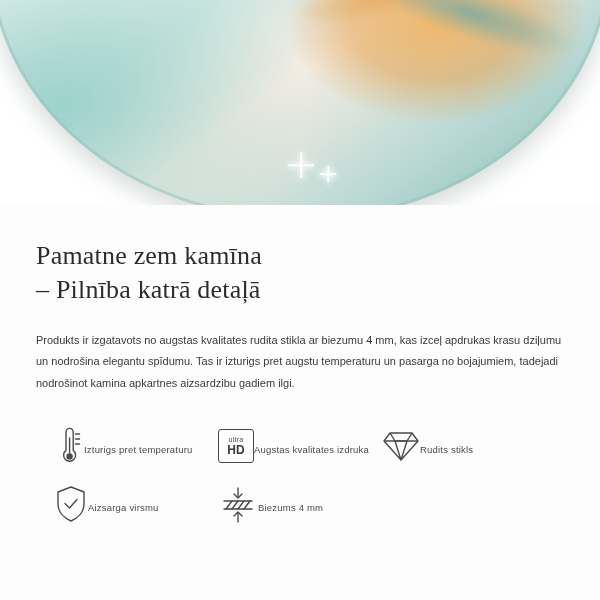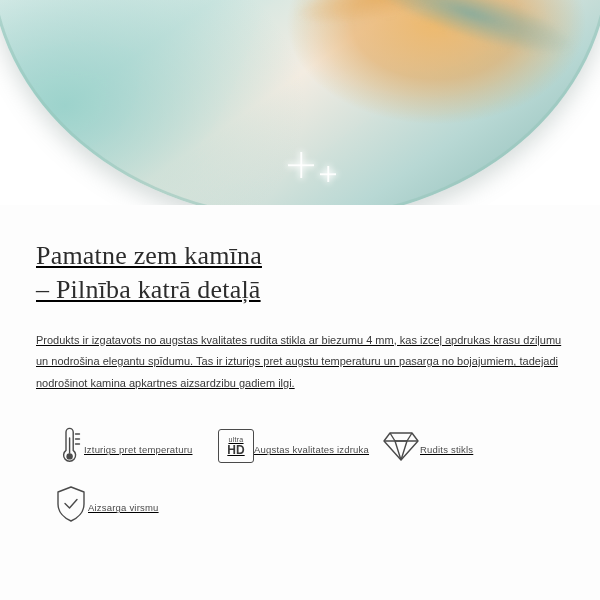--- a/index.html
+++ b/index.html
@@ -12,21 +12,20 @@
     background: #ffffff;
     font-family: "Liberation Sans", sans-serif;
     overflow: hidden;
   }
   .page {
     position: relative;
     width: 600px;
     height: 600px;
     background: #fdfdfd;
     overflow: hidden;
-    text-decoration: underline;
   }
 
   
   .hero {
     position: relative;
     width: 600px;
     height: 205px;
     overflow: hidden;
     background: #ffffff;
   }
@@ -261,16 +260,30 @@
         <div class="feature-icon">
           <svg width="34" height="40" viewBox="0 0 34 40" fill="none" stroke="#4a4a4a" stroke-width="1.4" stroke-linecap="round" stroke-linejoin="round">
             <path d="M17 3 L30 8 V20 C30 28 24 34 17 37 C10 34 4 28 4 20 V8 Z"></path>
             <path d="M11 19.5 L15.5 24 L23 15.5"></path>
           </svg>
         </div>
         <div class="feature-label">Aizsarga virsmu</div>
       </div>
 
 
+      <div class="feature">
+        <div class="feature-icon">
+          <svg width="40" height="38" viewBox="0 0 40 38" fill="none" stroke="#4a4a4a" stroke-width="1.4" stroke-linecap="round" stroke-linejoin="round">
+            <line x1="20" y1="3" x2="20" y2="12"></line>
+            <path d="M16 9 L20 13 L24 9"></path>
+            <line x1="6" y1="16" x2="34" y2="16"></line>
+            <line x1="6" y1="24" x2="34" y2="24"></line>
+            <path d="M8 24 L14 16 M14 24 L20 16 M20 24 L26 16 M26 24 L32 16"></path>
+            <line x1="20" y1="37" x2="20" y2="28"></line>
+            <path d="M16 31 L20 27 L24 31"></path>
+          </svg>
+        </div>
+        <div class="feature-label">Biezums 4 mm</div>
+      </div>
 
     </div>
   </div>
 </div>
 
 </body></html>

